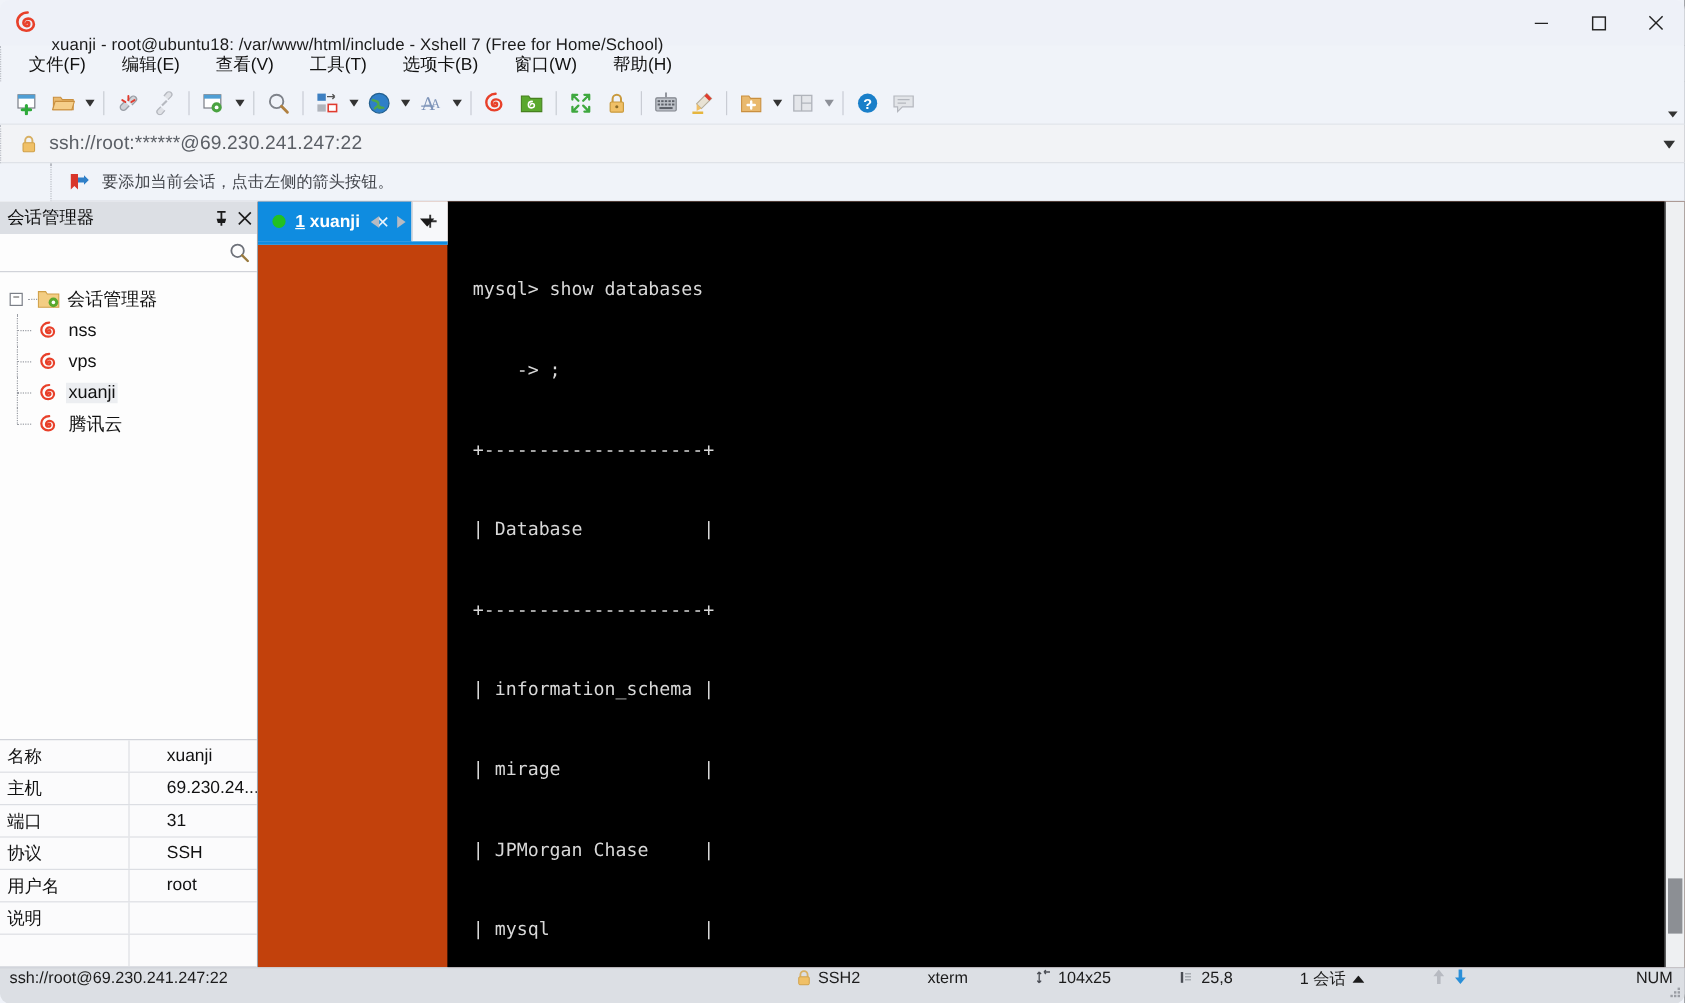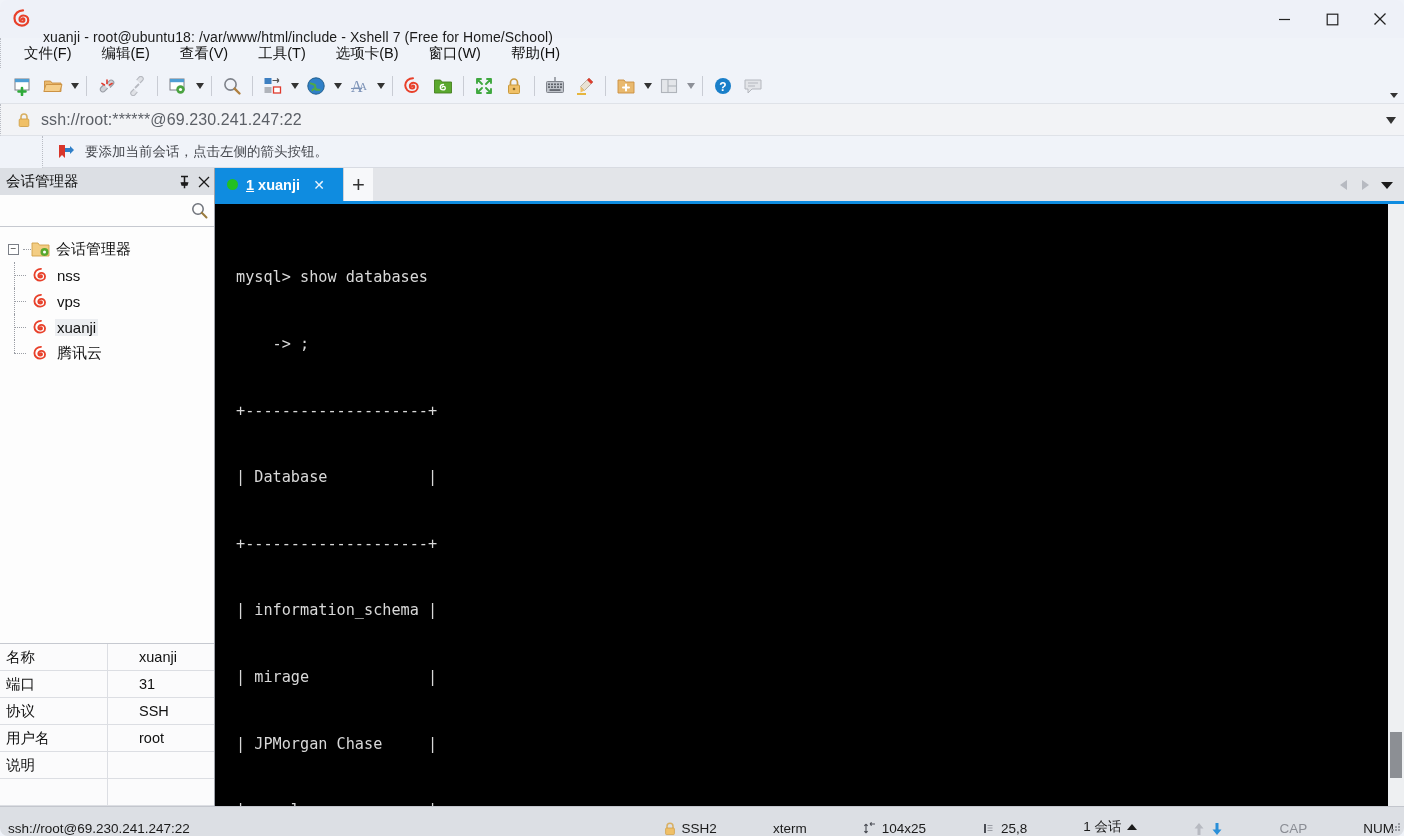--- a/index.html
+++ b/index.html
@@ -183,21 +183,21 @@
     display: flex; align-items: center; padding-left: 6px;
     border-right: 1px solid #dcdee3;
   }
   .prop-v {
     flex: 1; font-size: 14.5px; color: #111;
     display: flex; align-items: center; padding-left: 7px;
     overflow: hidden; white-space: nowrap;
   }
 
   
-  .main { flex: 1; display: flex; flex-direction: column; min-width: 0; background: #c2410c; border-radius: 21px; }
+  .main { flex: 1; display: flex; flex-direction: row; min-width: 0; background: #c2410c; }
   .tabbar {
     height: 36px; min-height: 36px;
     background: #e3e5e9;
     display: flex; align-items: stretch;
     position: relative;
     border-bottom: 3px solid #0f8ce0;
   }
   .tab {
     background: #0f8ce0;
     display: flex; align-items: center;
@@ -255,21 +255,21 @@
   .sb-thumb {
     position: absolute; left: 2px; right: 2px;
     bottom: 28px; height: 46px;
     background: #8c8f94;
   }
 
   
   .statusbar {
     height: 30px; min-height: 30px;
     background: #dcdfe4;
-    display: flex; align-items: flex-end;
+    display: flex; align-items: flex-start;
     font-size: 13.5px; color: #1b1b1b;
     border-top: 1px solid #c3c6cd;
     position: relative;
     border-bottom-left-radius: 8px; border-bottom-right-radius: 8px; gap: 36px;
   }
   .sb-left { padding-left: 8px; flex: 0 0 auto; }
   .sb-spacer { flex: 1; }
   .sb-cell {
     display: flex; align-items: center; gap: 6px;
     padding: 0 10px; white-space: nowrap;
@@ -606,20 +606,24 @@
             <path d="M12 2.6c-5.2 0-9.3 3.7-9.3 8.6 0 4.6 3.6 8 8.1 8 3.9 0 6.9-2.6 6.9-5.9 0-2.9-2.3-5.1-5.2-5.1-2.4 0-4.3 1.7-4.3 3.8 0 1.7 1.3 3 3 3 1.3 0 2.3-.9 2.3-2 0-.9-.7-1.6-1.6-1.6-.6 0-1.1.4-1.1.9" fill="none" stroke="#e8402a" stroke-width="2.6" stroke-linecap="round"></path>
           </svg>
           <span class="child-label">腾讯云</span>
         </div>
       </div>
 
       <div class="props">
         <div class="prop-row">
           <div class="prop-k">名称</div>
           <div class="prop-v">xuanji</div>
+        </div>
+        <div class="prop-row">
+          <div class="prop-k">主机</div>
+          <div class="prop-v">69.230.24...</div>
         </div>
         <div class="prop-row">
           <div class="prop-k">端口</div>
           <div class="prop-v">31</div>
         </div>
         <div class="prop-row">
           <div class="prop-k">协议</div>
           <div class="prop-v">SSH</div>
         </div>
         <div class="prop-row">

